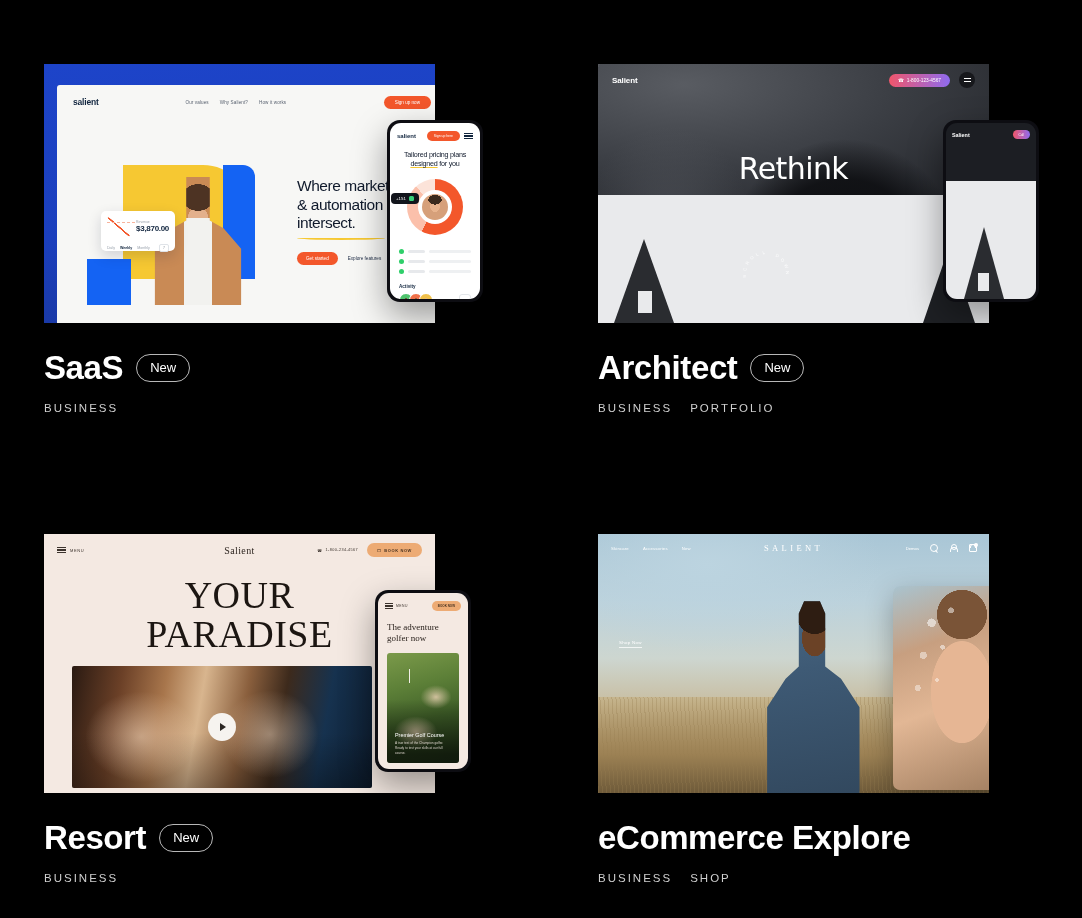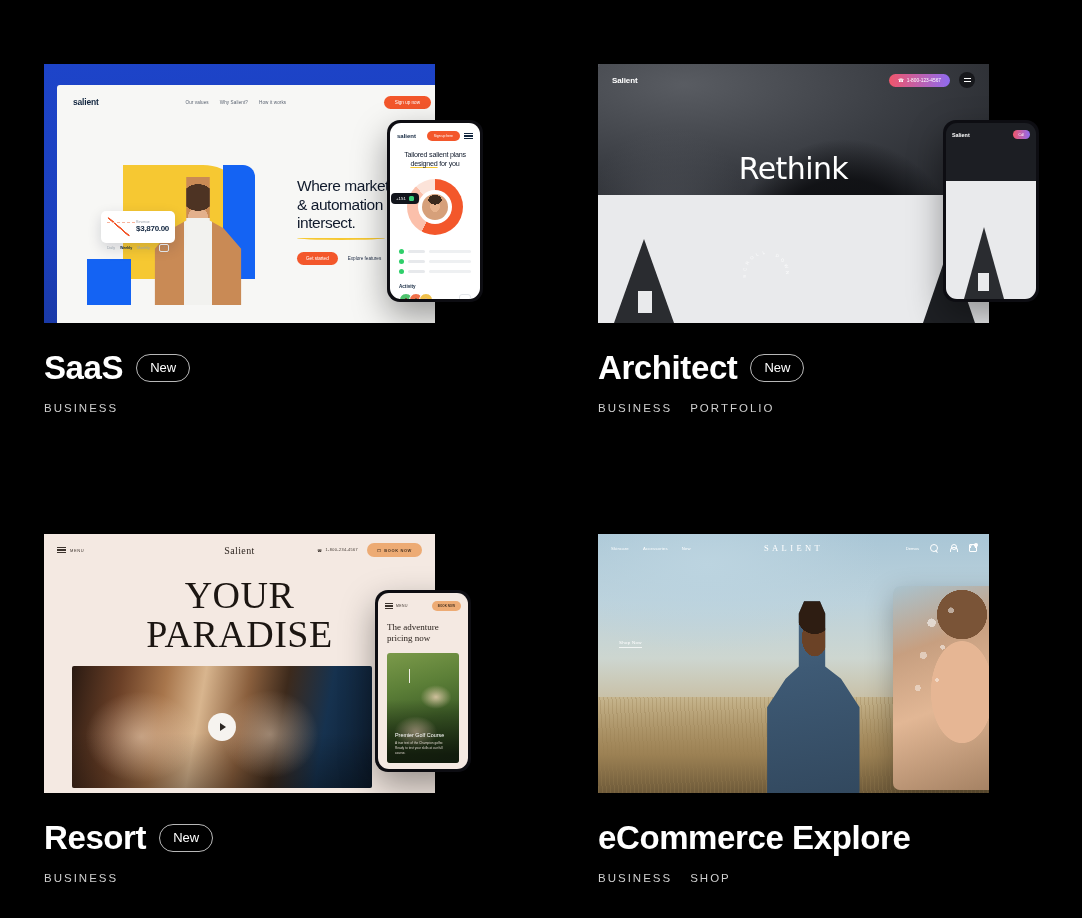--- a/index.html
+++ b/index.html
@@ -108,21 +108,21 @@
       linear-gradient(#c98a55 0 0);
     background-repeat:no-repeat;
     clip-path:polygon(6% 100%,6% 56%,24% 40%,38% 34%,38% 0,62% 0,62% 34%,76% 40%,94% 56%,94% 100%);
   }
   .person::after{
     content:""; position:absolute; left:36%; top:32%;
     width:28%; height:68%; background:#f2f2ef;
   }
   .stat{
     position:absolute; left:44px; top:92px;
-    width:74px; height:32px; background:#fff;
+    width:74px; height:40px; background:#fff;
     border-radius:5px; box-shadow:0 5px 14px rgba(10,20,50,.16);
     padding:6px;
   }
   .stat .spark{
     width:30px; height:20px;
     background:
       linear-gradient(to top right, transparent 48%, #f3572b 49%, #f3572b 53%, transparent 54%);
     border-radius:3px;
     position:relative;
   }
@@ -527,21 +527,21 @@
           <div class="pnav">
             <span class="lg">salient</span>
             <span class="pill">Sign up here</span>
             <span class="burger">
                 <i></i>
                 <i></i>
                 <i></i>
               </span>
           </div>
           <div class="ph-h">
-            <span>Tailored salient plans</span>
+            <span>Tailored pricing plans</span>
             <u>designed</u><span> for you</span>
           </div>
           <div class="donut">
             <div class="avatar"></div>
             <div class="tip">
               <span>+151</span>
               <span class="dot"></span>
             </div>
           </div>
           <div class="rows">
@@ -684,21 +684,21 @@
             <span class="bg">
                 <i></i>
                 <i></i>
                 <i></i>
               </span>
             <span class="mn">MENU</span>
             <span class="pill">BOOK NOW</span>
           </div>
           <div class="rp-h">
             <div>The adventure</div>
-            <div>pricing now</div>
+            <div>golfer now</div>
           </div>
           <div class="golf">
             <span class="flag"></span>
             <div class="cap">
               <b>Premier Golf Course</b>
               <p>A true test of the Champion golfer. Ready to test your skills at our full course.</p>
             </div>
 
           </div>
         </div>

